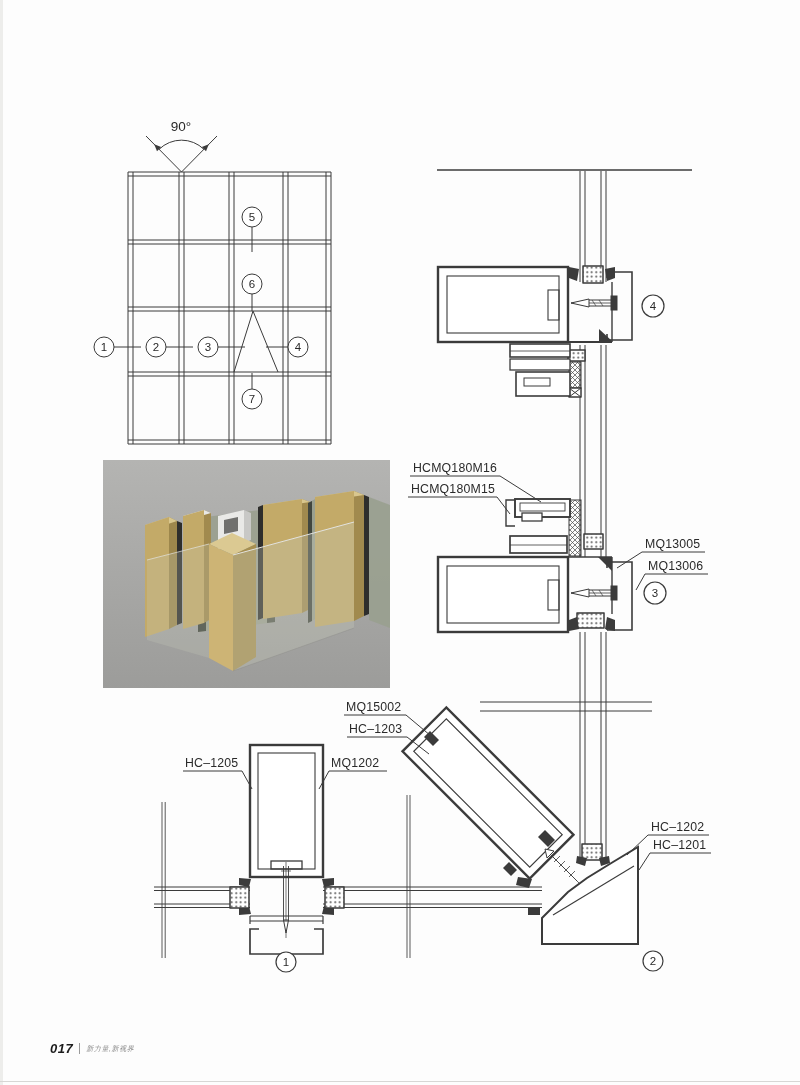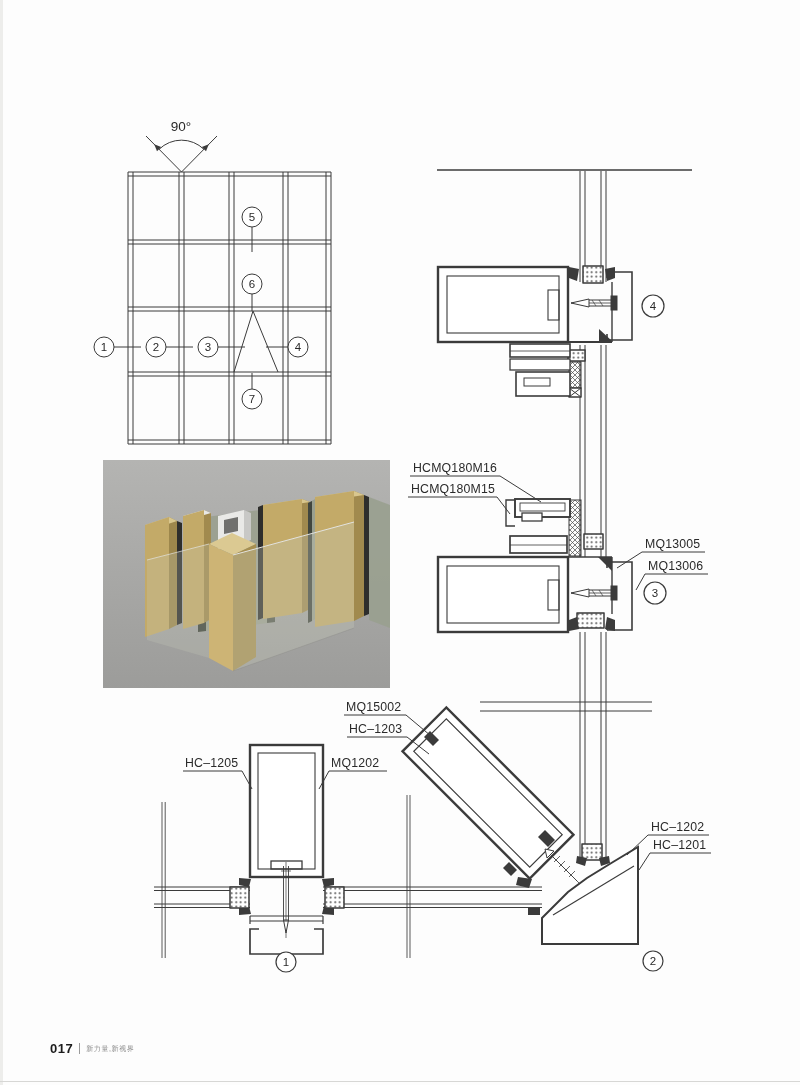--- a/index.html
+++ b/index.html
@@ -5,21 +5,21 @@
   html,body{margin:0;padding:0;}
   body{width:800px;height:1085px;position:relative;background:#fdfdfd;overflow:hidden;
        font-family:"Liberation Sans", sans-serif;}
   .edge-left{position:absolute;left:0;top:0;width:3px;height:1085px;background:#ededeb;}
   .edge-bottom{position:absolute;left:0;top:1081px;width:800px;height:1px;background:#d7d7d5;}
   svg{position:absolute;left:0;top:0;}
   svg text{font-family:"Liberation Sans", sans-serif;fill:#2a2a2a;}
   .cad-label{font-size:12.3px;letter-spacing:.2px;}
   .callout-num{font-size:11.5px;text-anchor:middle;}
   .angle-label{font-size:13.5px;text-anchor:middle;}
-  .footer{position:absolute;left:50px;top:1041px;display:flex;align-items:center;gap:6px;}
+  .footer{position:absolute;left:50px;top:1041px;display:flex;align-items:center;gap:6px;font-style:italic;}
   .footer .pageno{font-size:13px;font-weight:bold;color:#1c1c1c;letter-spacing:.5px;}
   .footer .divider{width:1px;height:11px;background:#9a9a9a;}
   .footer .tagline{font-size:7px;color:#8a8a8a;letter-spacing:.6px;}
 </style>
 </head>
 <body>
 
 <div class="edge-left"></div>
 
 <svg width="800" height="1085" viewBox="0 0 800 1085">

